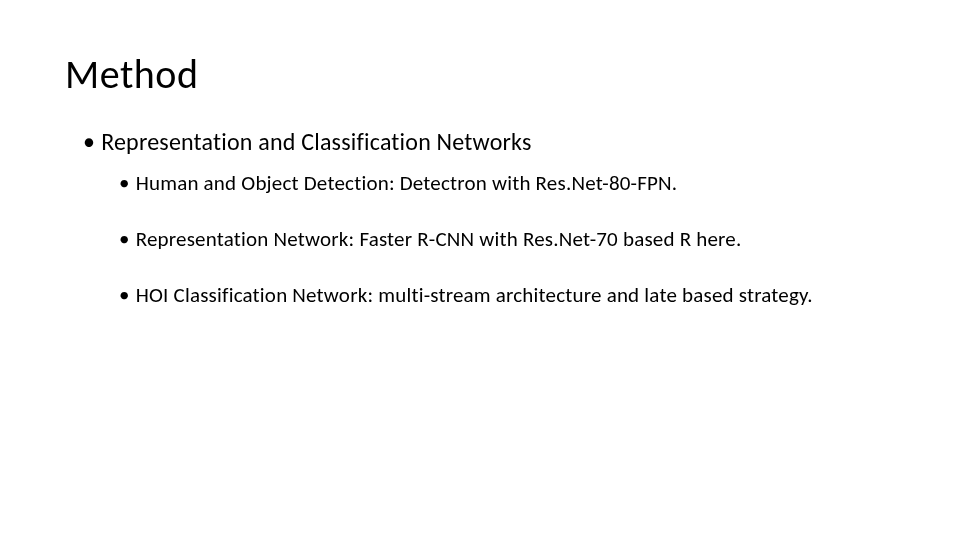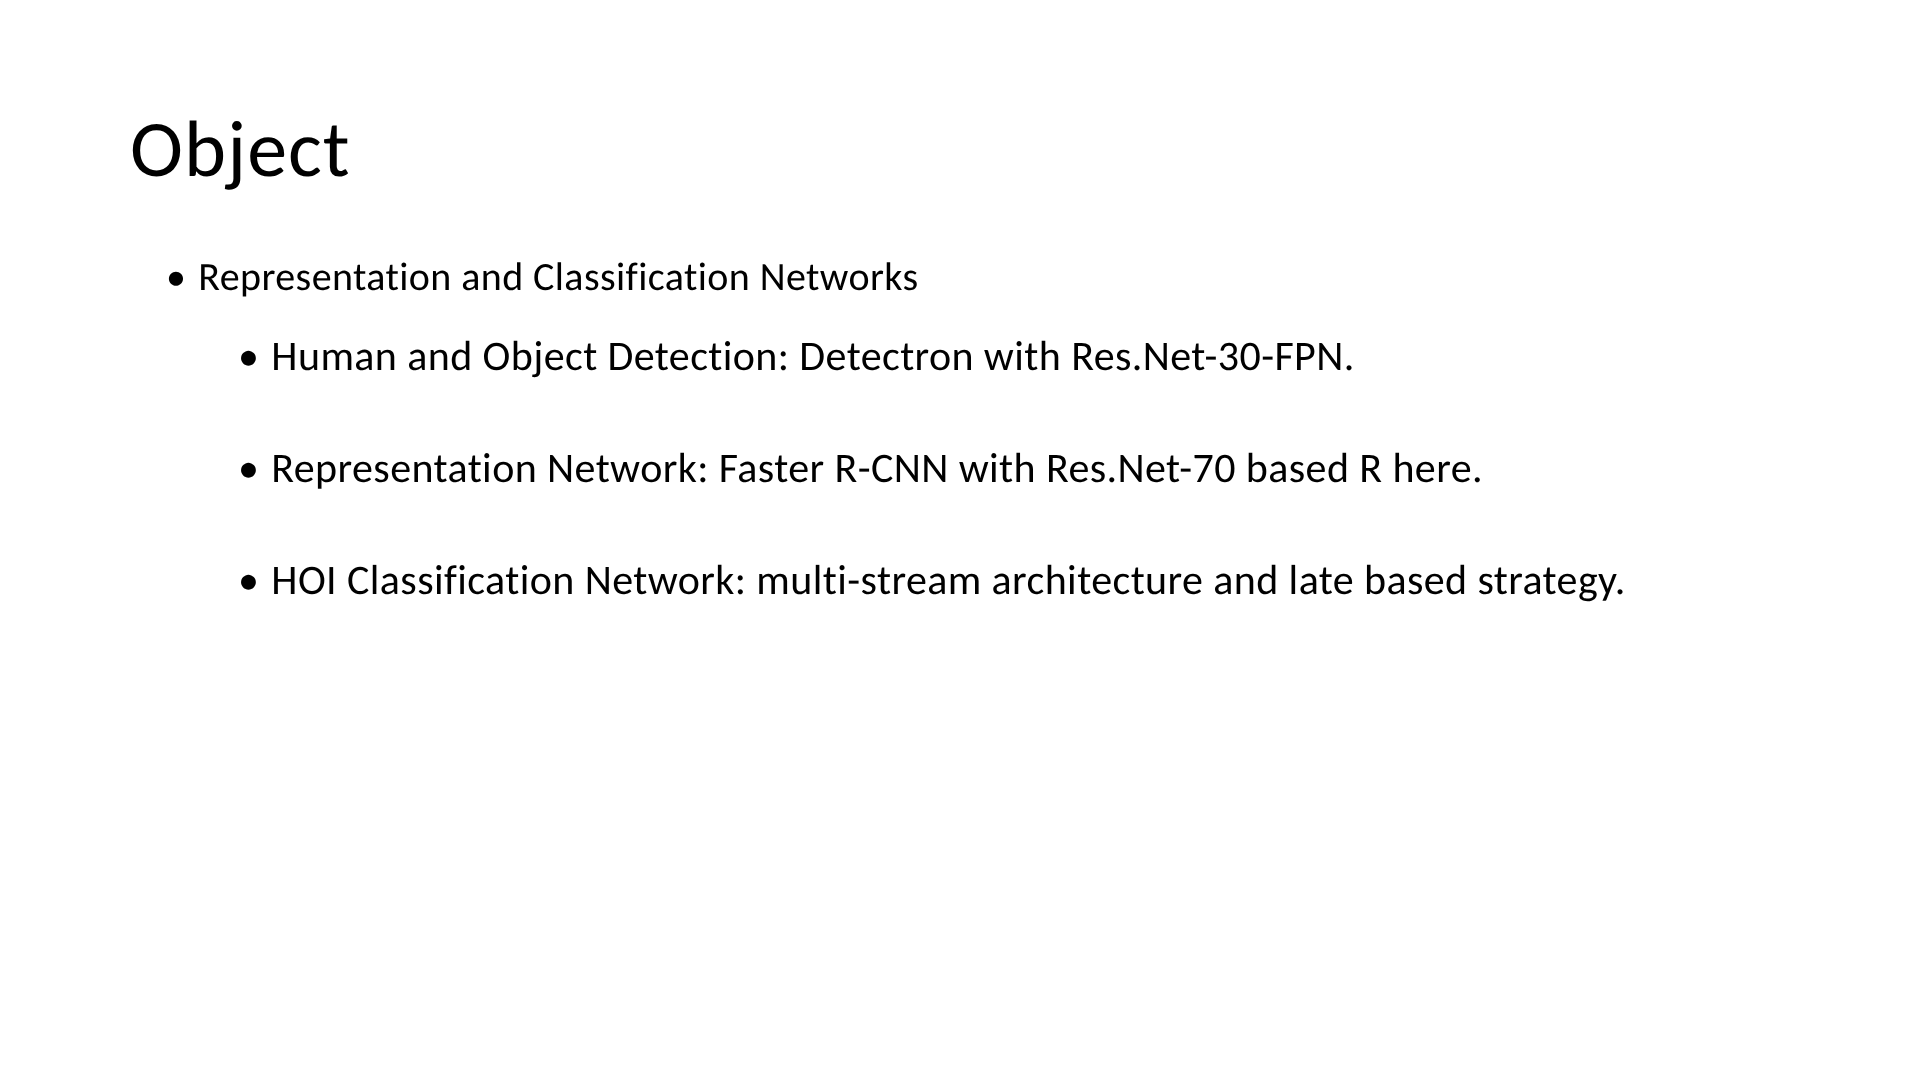--- a/index.html
+++ b/index.html
@@ -15,49 +15,49 @@
       color: #000000;
       padding: 50px 65px;
     }
     .title {
       font-size: 40px;
       font-weight: 400;
       margin-bottom: 28px;
       letter-spacing: 0.5px;
     }
     .level1 {
-      font-size: 20px;
+      font-size: 24px;
       font-weight: 400;
       margin-left: 18px;
       margin-bottom: 14px;
       letter-spacing: 0.2px;
     }
     .level2 {
       font-size: 21px;
       font-weight: 400;
       margin-left: 54px;
       margin-bottom: 30px;
       letter-spacing: 0.2px;
     }
     .bullet {
       display: inline-block;
       margin-right: 6px;
     }
   </style>
 </head>
 <body>
 
-<div class="title">Object</div>
+<div class="title">Method</div>
 
 <div class="level1">
   <span class="bullet">•</span><span>Representation and Classification Networks</span>
 </div>
 
 <div class="level2">
-  <span class="bullet">•</span><span>Human and Object Detection: Detectron with Res.Net-30-FPN.</span>
+  <span class="bullet">•</span><span>Human and Object Detection: Detectron with Res.Net-80-FPN.</span>
 </div>
 
 <div class="level2">
   <span class="bullet">•</span><span>Representation Network: Faster R-CNN with Res.Net-70 based R here.</span>
 </div>
 
 <div class="level2">
   <span class="bullet">•</span><span>HOI Classification Network: multi-stream architecture and late based strategy.</span>
 </div>
 

